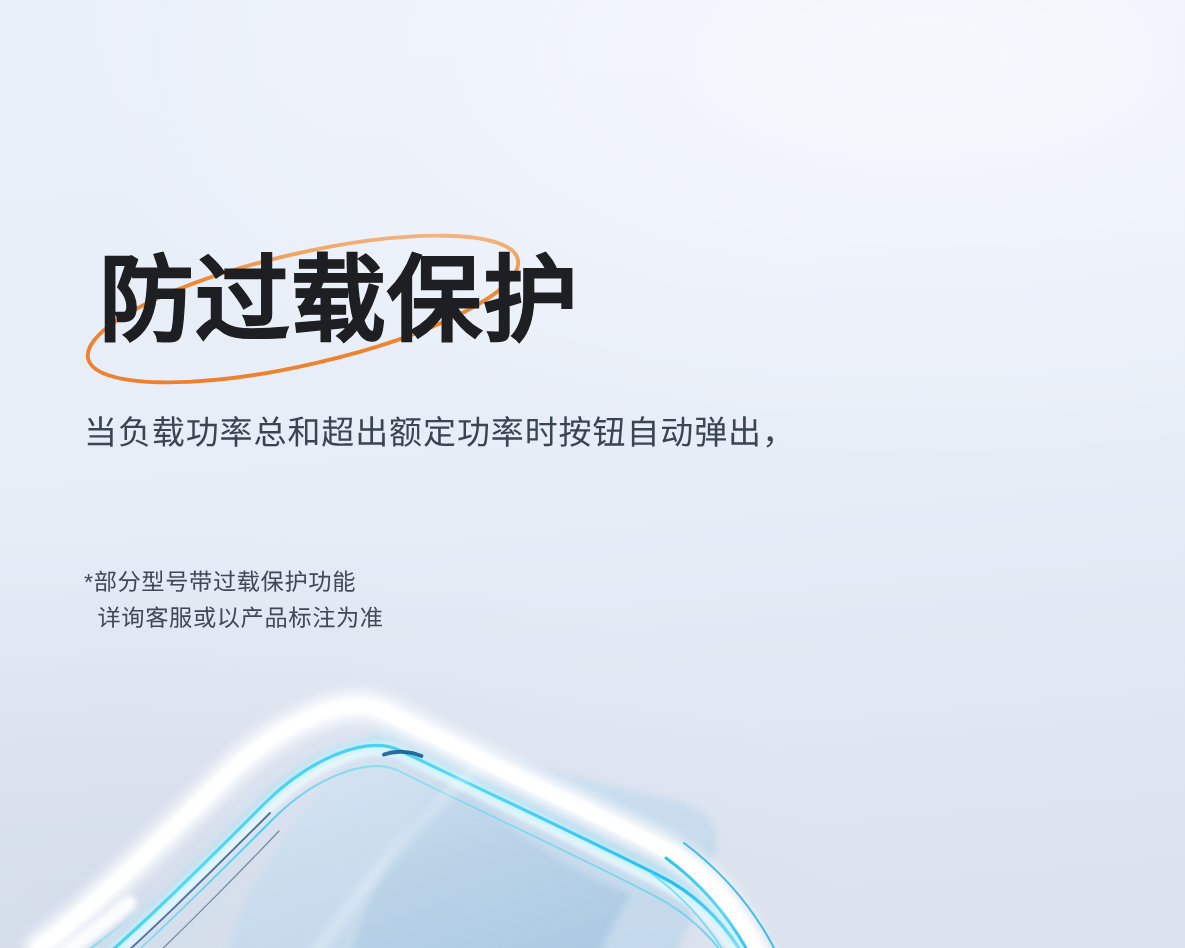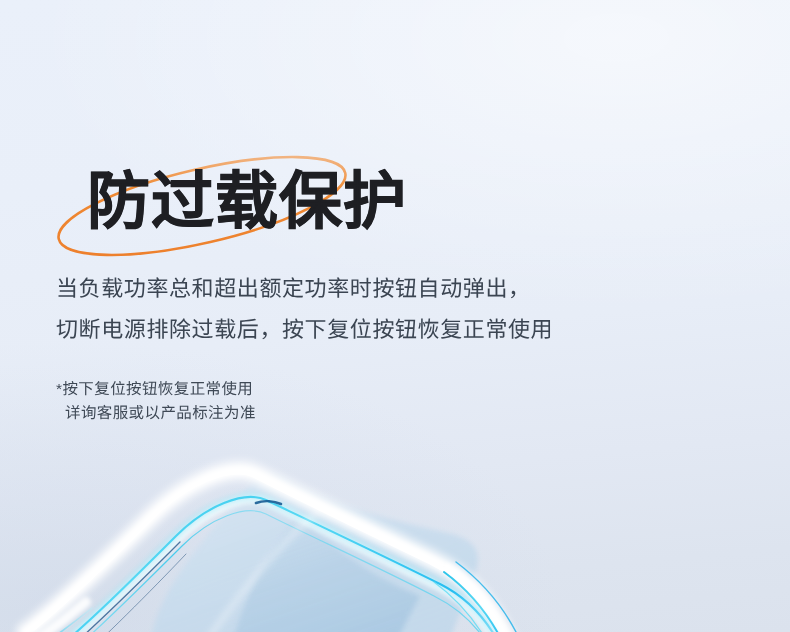--- a/index.html
+++ b/index.html
@@ -50,21 +50,21 @@
     left: -16px;
     top: -6px;
     width: 310px;
     height: 96px;
     overflow: visible;
     pointer-events: none;
   }
 
   #title-text {
     position: absolute;
-    left: 21px;
+    left: 0;
     top: 0;
     margin: 0;
     font-size: 63px;
     line-height: 76px;
     font-weight: 700;
     letter-spacing: 1px;
     color: #1e1f23;
     white-space: nowrap;
     -webkit-text-stroke: 0.7px #1e1f23;
   }
@@ -135,25 +135,24 @@
         </linearGradient>
       </defs>
       <ellipse cx="152" cy="49" rx="147" ry="37" transform="rotate(-13 152 49)" fill="none" stroke="url(#swooshGrad)" stroke-width="2.6"></ellipse>
     </svg>
 
     <h1 id="title-text">防过载保护</h1>
   </div>
 
   <div id="body-block">
     <p class="body-line">当负载功率总和超出额定功率时按钮自动弹出，</p>
-    <p class="body-line">切断电源排除过载后，按下复位按钮恢复正常使用</p>
   </div>
 
   <div id="note-block">
-    <p class="note-line">*按下复位按钮恢复正常使用</p>
+    <p class="note-line">*部分型号带过载保护功能</p>
     <p class="note-line indented">详询客服或以产品标注为准</p>
   </div>
 
   <div id="shield-stage">
     <svg id="shield-svg" viewBox="0 0 790 232" aria-hidden="true">
       <defs>
 
         <linearGradient id="bodyGrad" x1="0.15" y1="0" x2="0.8" y2="1">
           <stop offset="0%" stop-color="#d9e7f3" stop-opacity="0.95"></stop>
           <stop offset="42%" stop-color="#c6dcee" stop-opacity="0.85"></stop>

